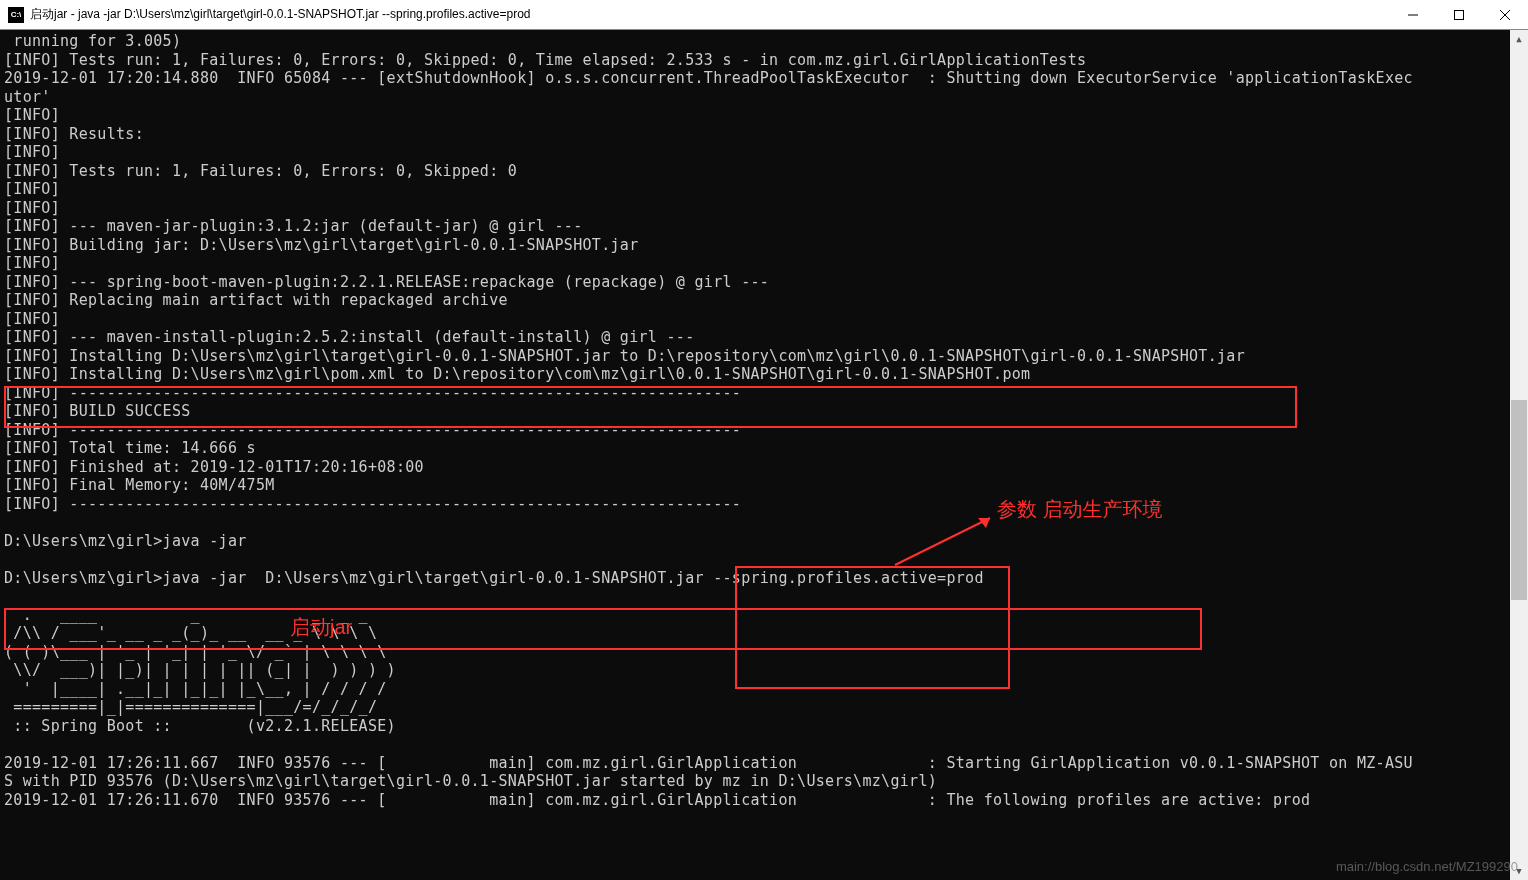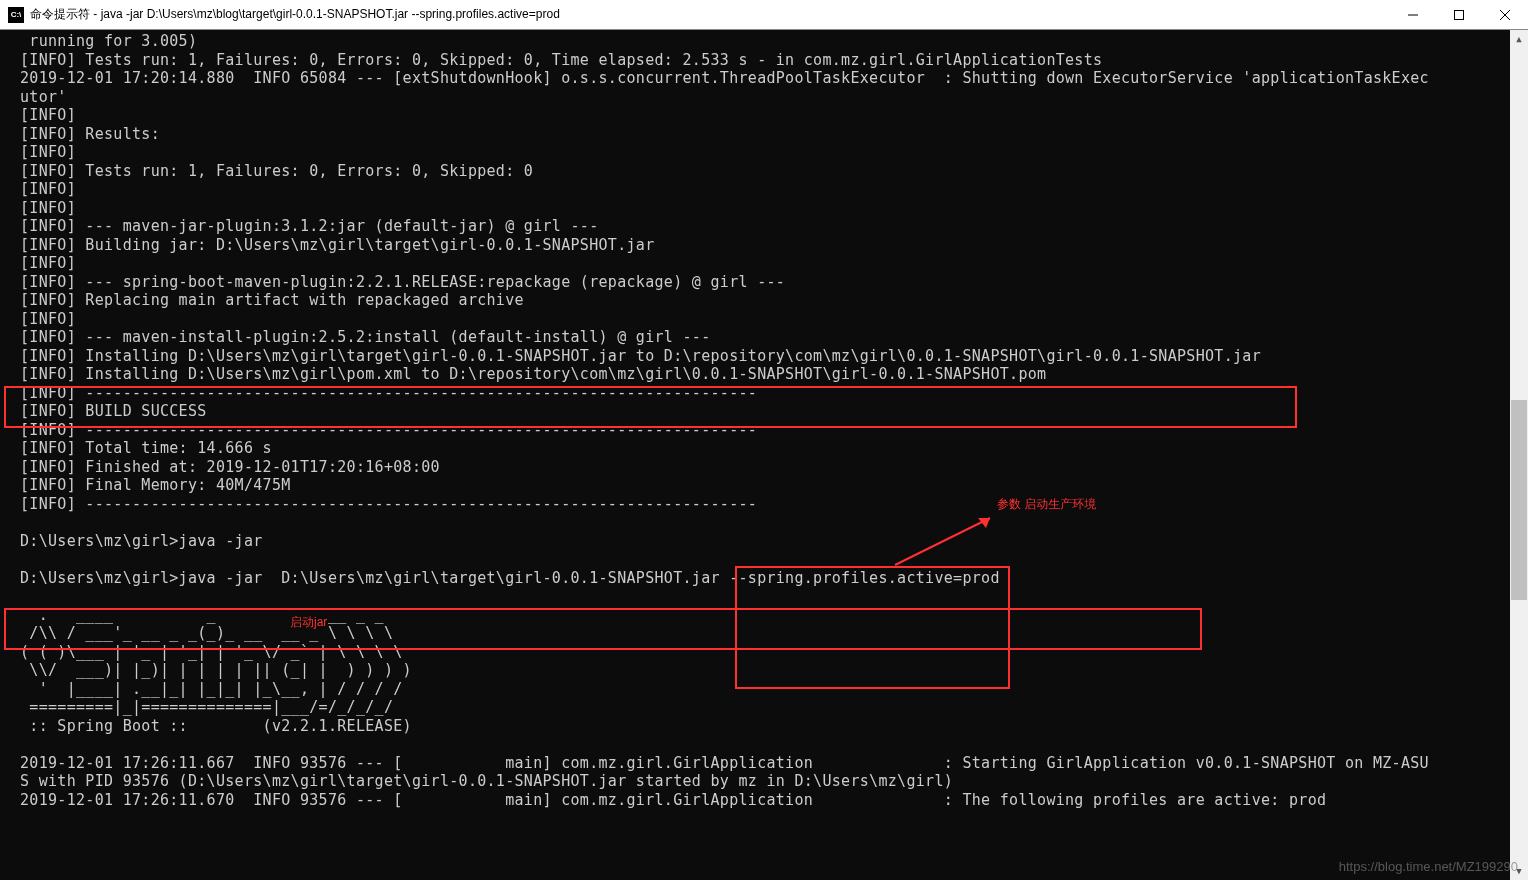--- a/index.html
+++ b/index.html
@@ -34,35 +34,35 @@
   .titlebar .spacer { flex: 1; }
   .winbtn {
     width: 46px; height: 30px;
     display: flex; align-items:center; justify-content:center;
     color:#000;
   }
   .winbtn svg { width:10px; height:10px; }
   .terminal {
     background: #0c0c0c;
     color: #cccccc;
-    padding: 2px 20px;
+    padding: 2px 4px;
     line-height: 18.5px;
     white-space: pre;
     font-family: "NSimSun","SimSun","Consolas",monospace;
     letter-spacing: 0.3px;
     position: relative;
     height: 848px;
     border-right: 18px solid #f0f0f0;
   }
   .terminal .line { white-space: pre; }
   .annotation {
     position: absolute;
     color: #ff3030;
     font-family: "Microsoft YaHei", sans-serif;
-    font-size: 12px;
+    font-size: 20px;
     pointer-events: none;
   }
   .box-red {
     position: absolute;
     border: 2px solid #ff3030;
     pointer-events: none;
   }
   .arrow-red {
     position: absolute;
     pointer-events: none;
@@ -95,21 +95,21 @@
     color:#555;font-size:9px;
   }
 </style>
 </head>
 <body>
 
 <div class="titlebar">
   <div class="icon">
       <span>C:\</span>
     </div>
-  <span>命令提示符 - java  -jar  D:\Users\mz\blog\target\girl-0.0.1-SNAPSHOT.jar --spring.profiles.active=prod</span>
+  <span>启动jar - java  -jar  D:\Users\mz\girl\target\girl-0.0.1-SNAPSHOT.jar --spring.profiles.active=prod</span>
   <div class="spacer"></div>
   <div class="winbtn">
     <svg viewBox="0 0 10 10">
         <line x1="0" y1="5" x2="10" y2="5" stroke="#000" stroke-width="1"></line>
       </svg>
   </div>
   <div class="winbtn">
     <svg viewBox="0 0 10 10">
         <rect x="0.5" y="0.5" width="9" height="9" fill="none" stroke="#000" stroke-width="1"></rect>
       </svg>
@@ -134,13 +134,13 @@
 <svg class="arrow-red" style="left:890px; top:510px; width:110px; height:60px;">
   <line x1="5" y1="55" x2="100" y2="8" stroke="#ff3030" stroke-width="2"></line>
   <polygon points="100,8 88,8 96,18" fill="#ff3030"></polygon>
 </svg>
 
 <div class="scrollbar-track"></div>
 <div class="scrollbar-btn" style="top:30px;">▲</div>
 <div class="scrollbar-thumb"></div>
 <div class="scrollbar-btn" style="bottom:0;">▼</div>
 
-<div class="watermark">https://blog.time.net/MZ199290</div>
+<div class="watermark">main://blog.csdn.net/MZ199290</div>
 
 </body></html>

